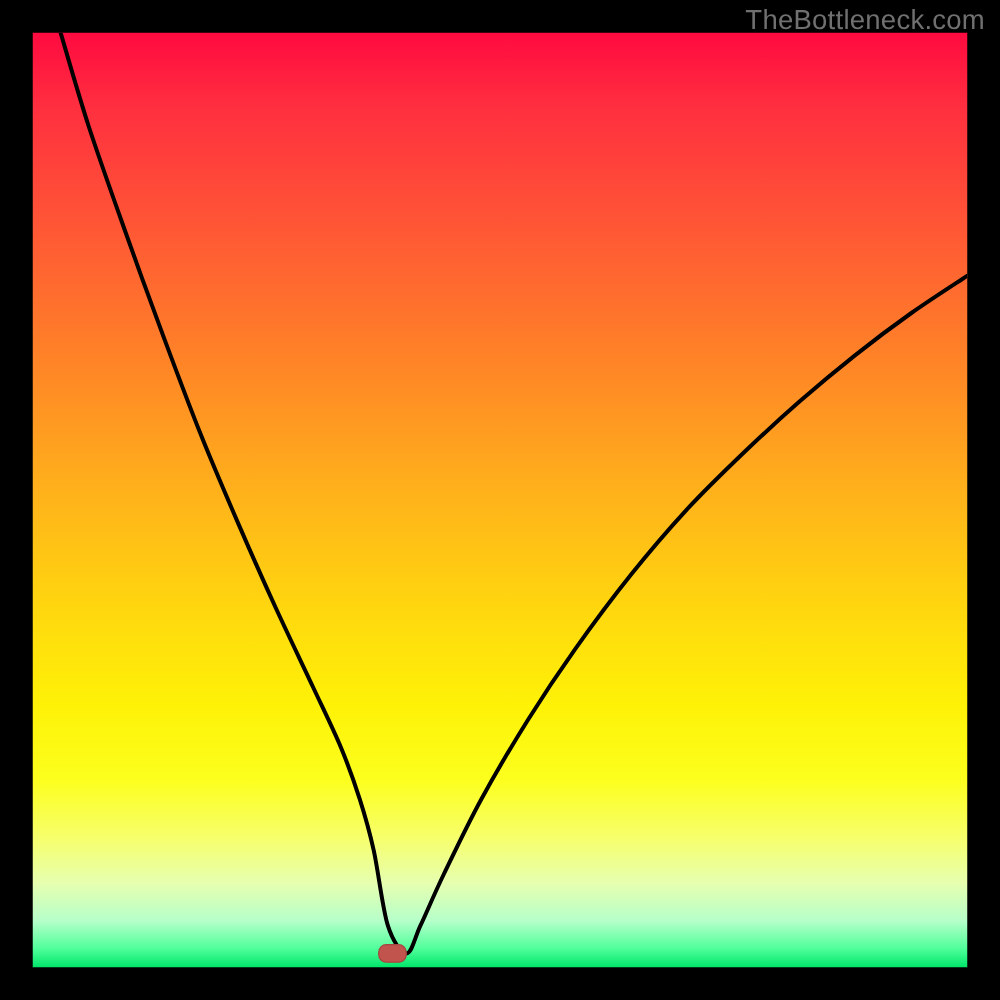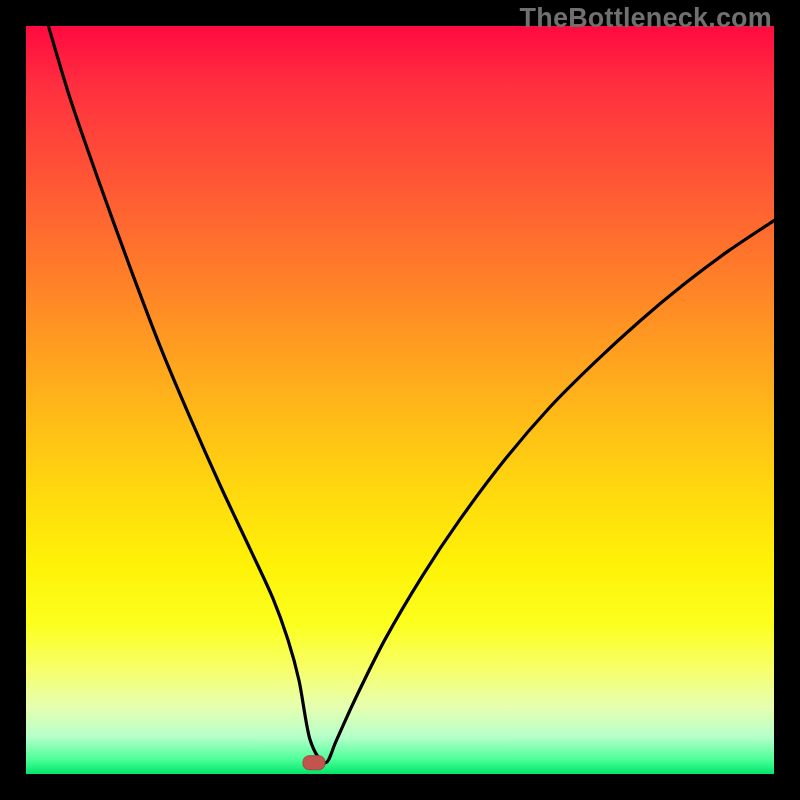--- a/index.html
+++ b/index.html
@@ -53,25 +53,25 @@
   .curve-svg {
     position: absolute;
     left: 0;
     top: 0;
     width: 748px;
     height: 748px;
   }
   .watermark {
     position: absolute;
     top: 3px;
-    right: 28px;
+    right: 12px;
     color: #707070;
-    font-size: 27px;
+    font-size: 22px;
     letter-spacing: 0.2px;
-    font-weight: 700;
+    font-weight: 400;
   }
 </style>
 </head>
 <body>
 
 <div class="frame">
   <div class="plot-area">
     <div class="gradient-bg"></div>
     <svg class="curve-svg" viewBox="0 0 748 748" preserveAspectRatio="none">
       <g>

